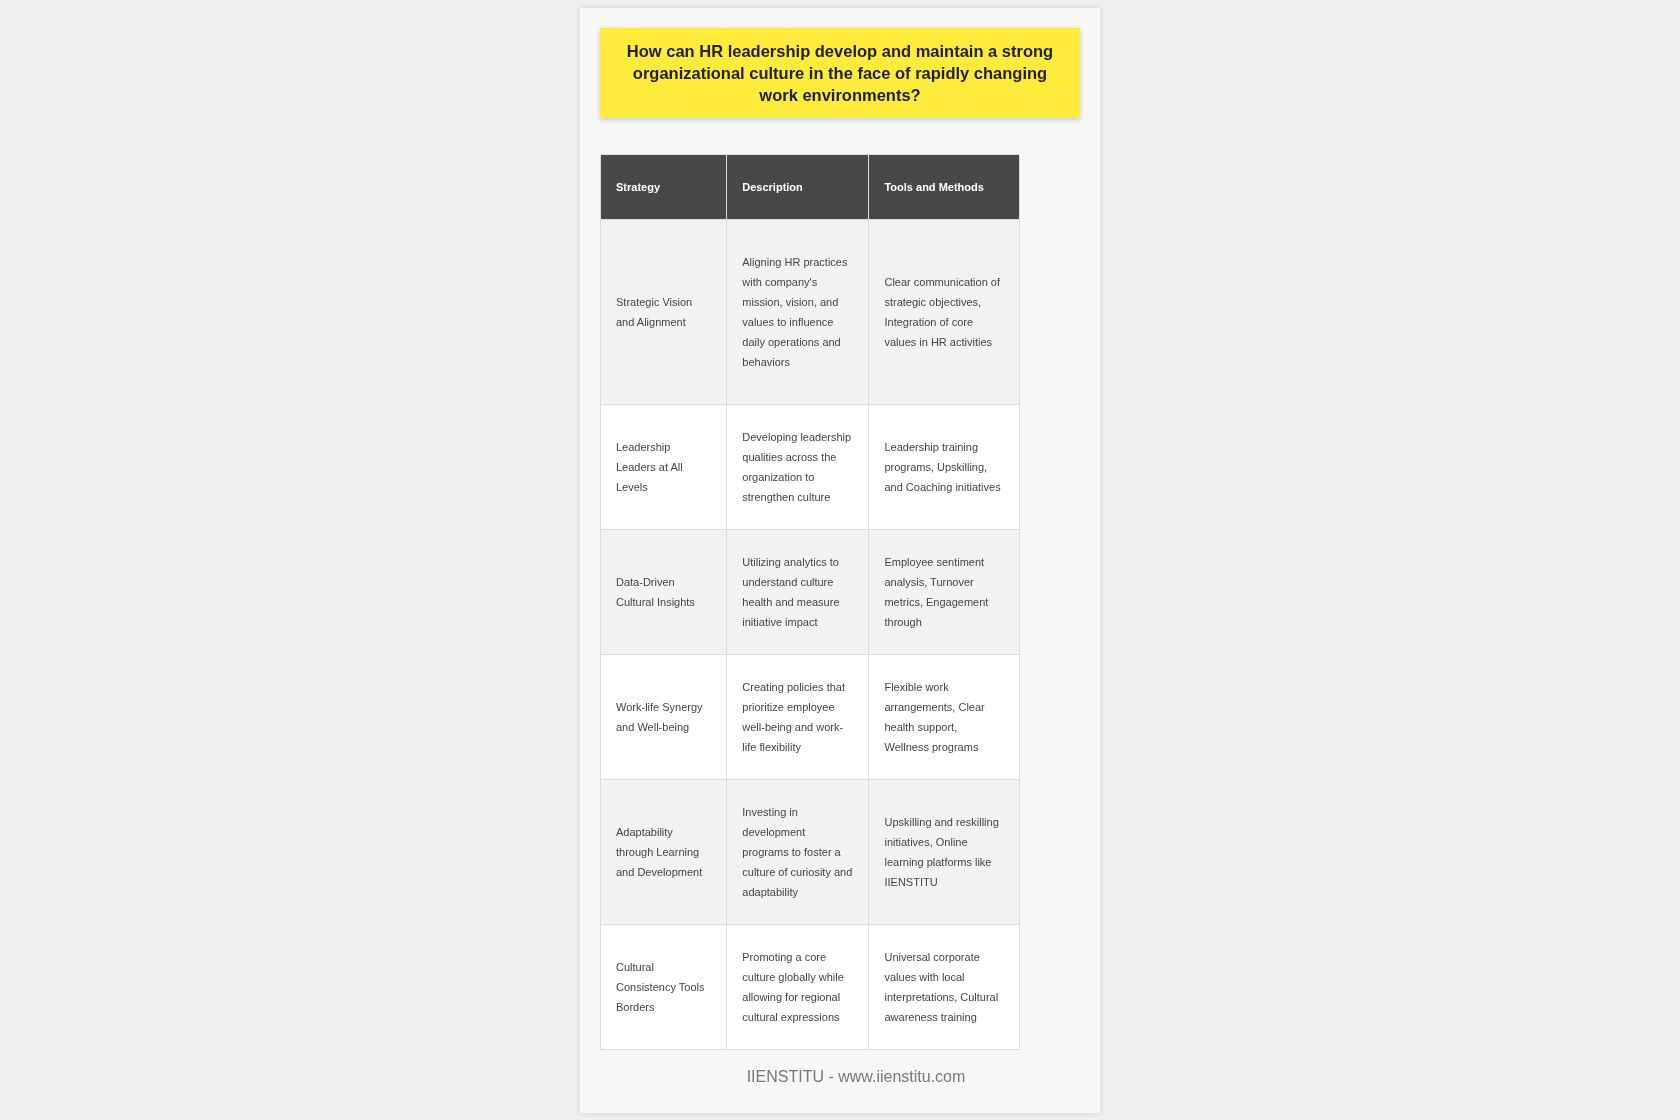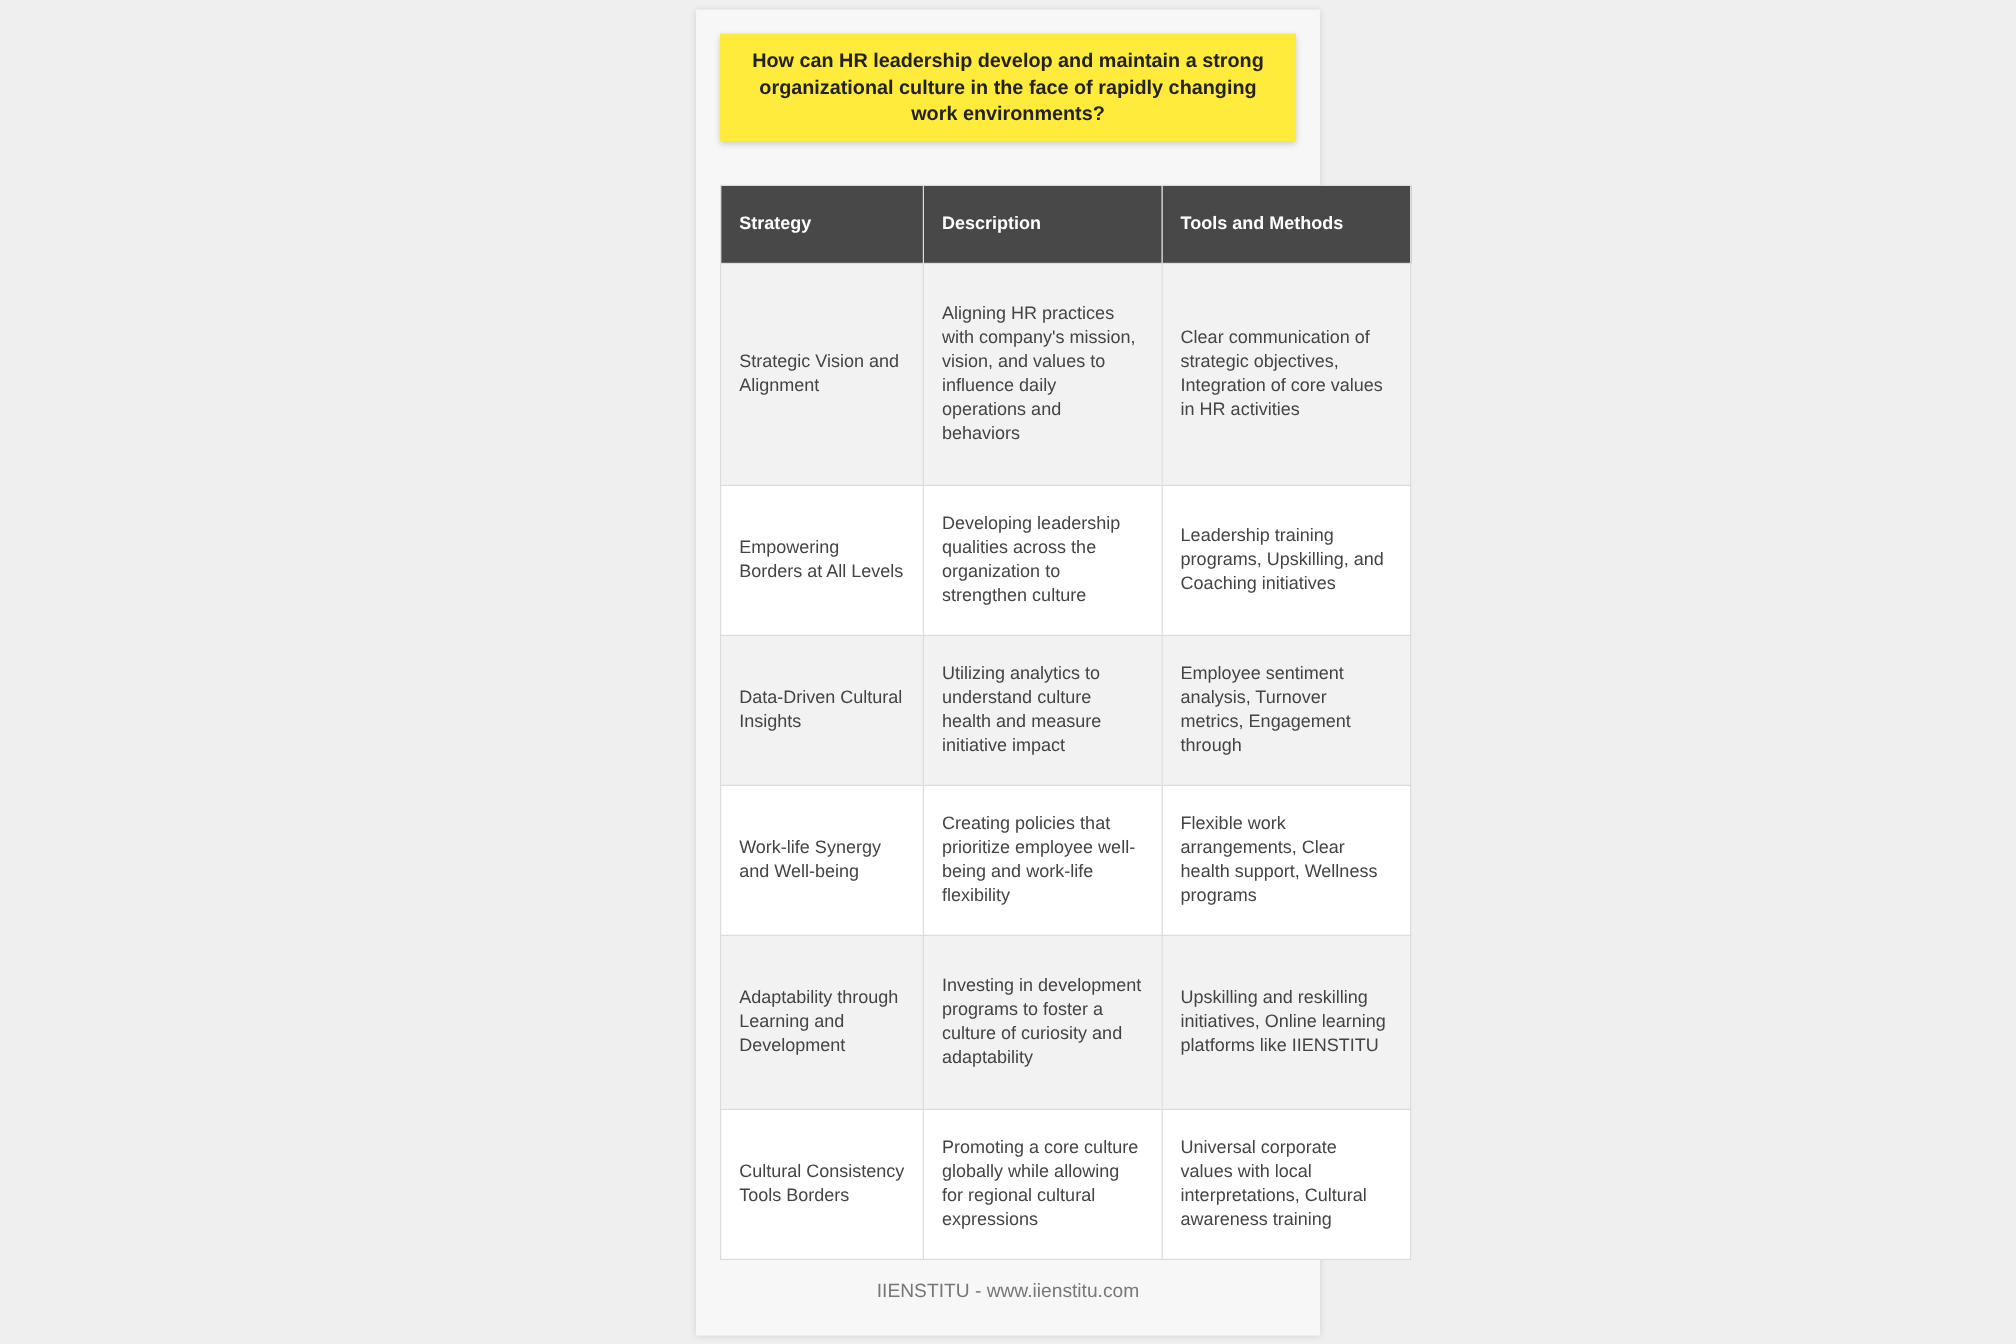--- a/index.html
+++ b/index.html
@@ -13,37 +13,37 @@
       background:#f7f7f7; box-shadow:0 0 6px rgba(0,0,0,0.12);
     }
     .question {
       position:absolute; left:20px; top:20px; width:480px; height:90px;
       background:#ffeb3b; box-shadow:0 2px 5px rgba(0,0,0,0.18);
       display:flex; align-items:center; justify-content:center; text-align:center;
       font-weight:bold; font-size:16.5px; line-height:22px; color:#222;
       padding:0 20px; box-sizing:border-box;
     }
     table {
-      position:absolute; left:20px; top:146px; width:576px;
-      border-collapse:collapse; font-size:15px; line-height:20px; color:#444;
+      position:absolute; left:20px; top:146px; width:420px;
+      border-collapse:collapse; font-size:11px; line-height:20px; color:#444;
     }
     th {
       background:#484848; color:#fff; text-align:left; font-weight:bold;
       padding:14px 15px; height:36px; border:1px solid #ddd; border-color:#ddd;
       vertical-align:middle;
     }
     td {
       padding:14px 15px; border:1px solid #dcdcdc; vertical-align:middle;
     }
     tr:nth-child(odd) td { background:#f2f2f2; }
     tr:nth-child(even) td { background:#ffffff; }
     .c1 { width:111px; } .c2 { width:136px; } .c3 { width:143px;margin-top:40px; }
     .footer {
       position:absolute; left:0; width:520px; top:1060px; text-align:center;
-      font-size:16px; color:#777;
+      font-size:16px; color:#777;padding-left:16px;
     }
   </style>
 </head>
 <body>
 
 <div class="card">
   <div class="question">How can HR leadership develop and maintain a strong organizational culture in the face of rapidly changing work environments?</div>
   <table>
     <thead>
       <tr>
@@ -52,21 +52,21 @@
         <th class="c3">Tools and Methods</th>
       </tr>
     </thead>
     <tbody>
       <tr style="height:185px">
         <td>Strategic Vision and Alignment</td>
         <td>Aligning HR practices with company's mission, vision, and values to influence daily operations and behaviors</td>
         <td>Clear communication of strategic objectives, Integration of core values in HR activities</td>
       </tr>
       <tr style="height:125px">
-        <td>Empowering Borders at All Levels</td>
+        <td>Leadership Leaders at All Levels</td>
         <td>Developing leadership qualities across the organization to strengthen culture</td>
         <td>Leadership training programs, Upskilling, and Coaching initiatives</td>
       </tr>
       <tr style="height:125px">
         <td>Data-Driven Cultural Insights</td>
         <td>Utilizing analytics to understand culture health and measure initiative impact</td>
         <td>Employee sentiment analysis, Turnover metrics, Engagement through</td>
       </tr>
       <tr style="height:125px">
         <td>Work-life Synergy and Well-being</td>

